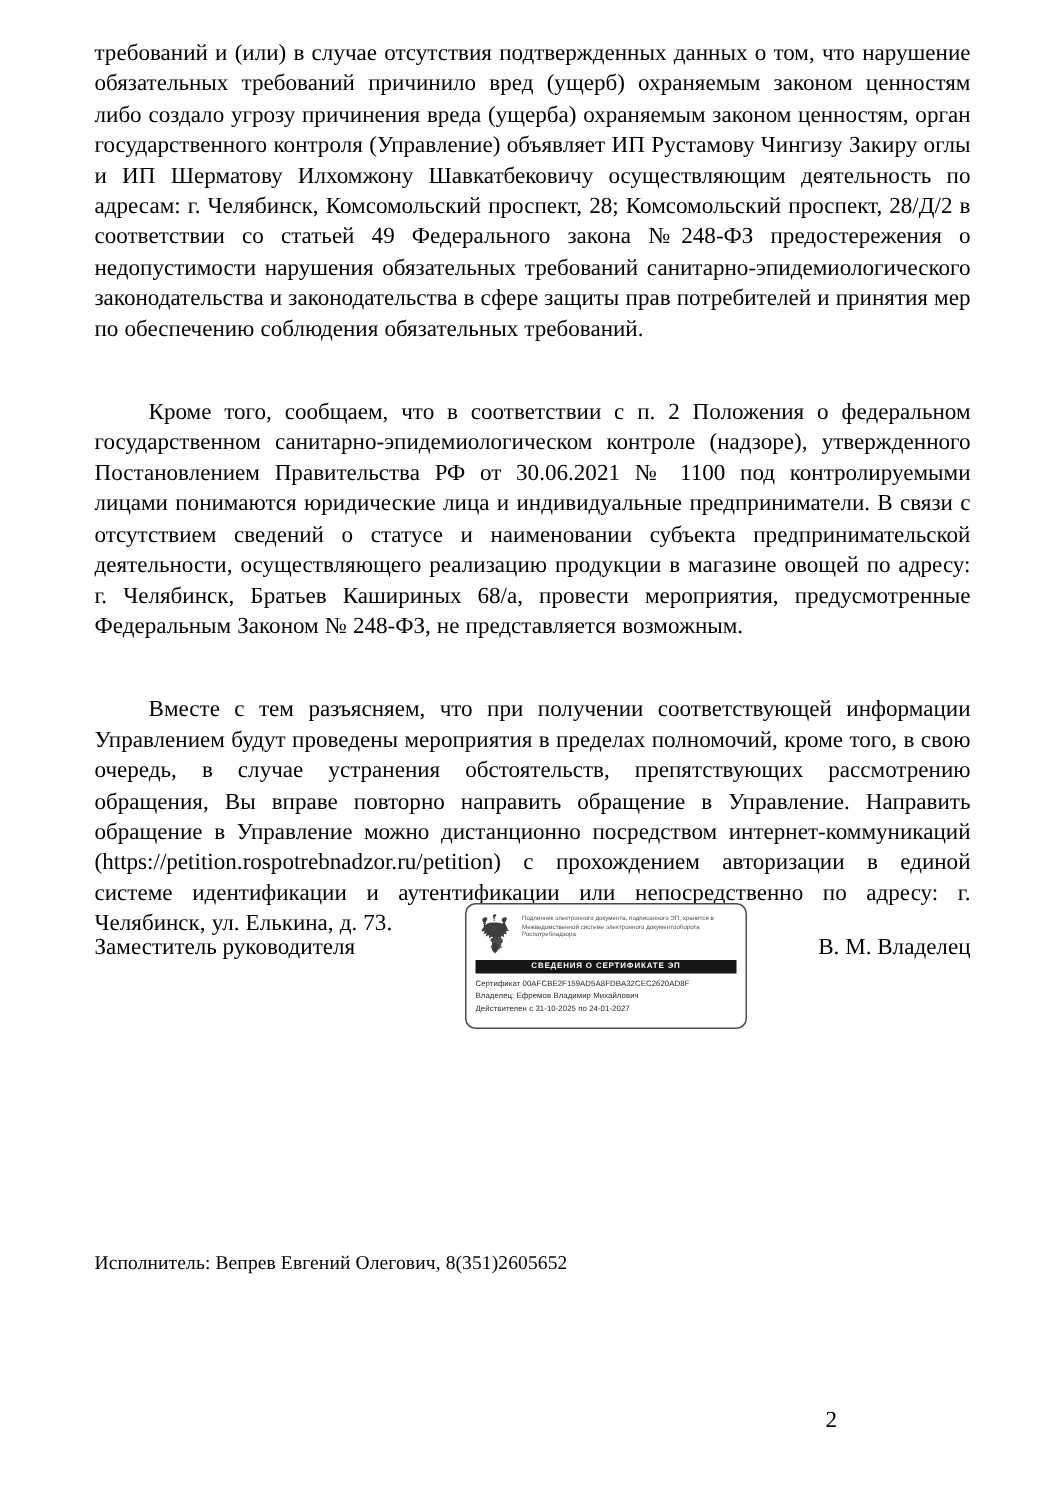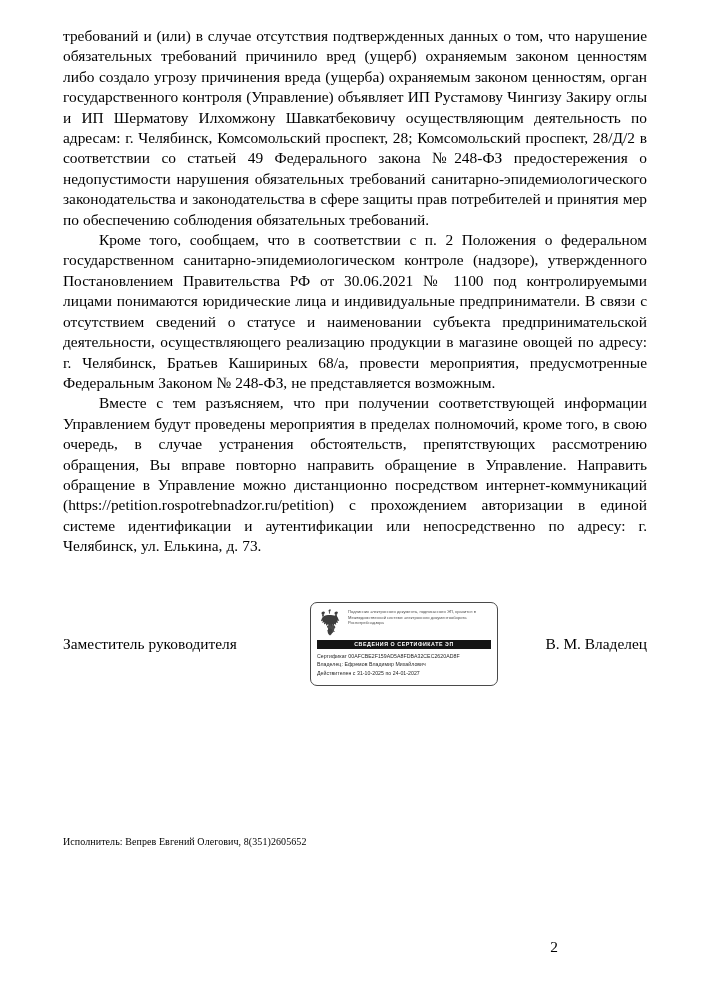--- a/index.html
+++ b/index.html
@@ -33,30 +33,30 @@
     margin: 0;
     font-size: 15.4px;
     line-height: 20.4px;
     text-align: justify;
     text-justify: inter-word;
     hyphens: none;
     word-spacing: 0.2px;
   }
   .para.indented {
     text-indent: 36px;
+    margin-top: 35px;
   }
   .signature-row {
     position: absolute;
     left: 63px;
     top: 622px;
     width: 584px;
     display: flex;
     justify-content: space-between;
     align-items: flex-start;
-    margin-top: 12px;
   }
   .sig-title, .sig-name {
     font-size: 15.4px;
     line-height: 20px;
     white-space: nowrap;
   }
   
   .stamp {
     position: absolute;
     left: 310px;
@@ -112,21 +112,21 @@
     letter-spacing: 0.05px;
   }
   .stamp-fields div {
     white-space: nowrap;
     overflow: hidden;
   }
   .executor {
     position: absolute;
     left: 63px;
     top: 836px;
-    font-size: 10px;
+    font-size: 13px;
     line-height: 12px;
     letter-spacing: 0.08px;
     white-space: nowrap;
   }
   .page-number {
     position: absolute;
     right: 30px;
     top: 938px;
     font-size: 15.4px;
     line-height: 18px;

